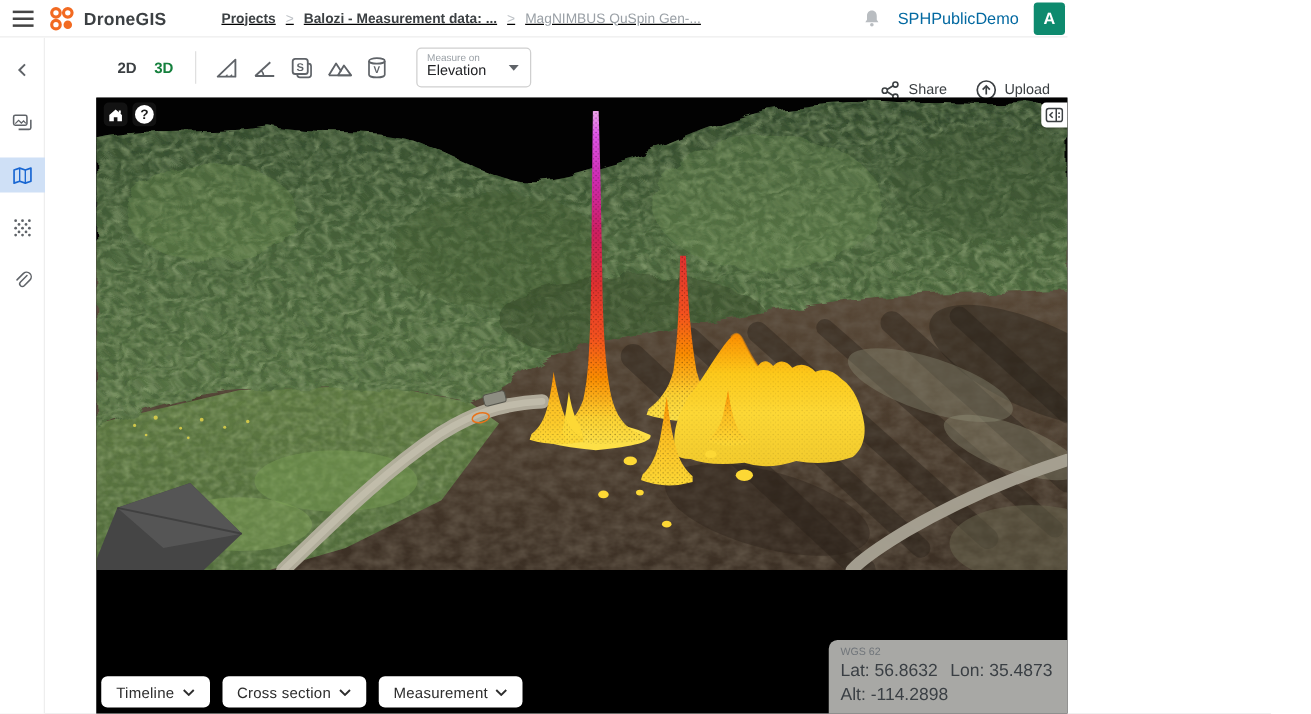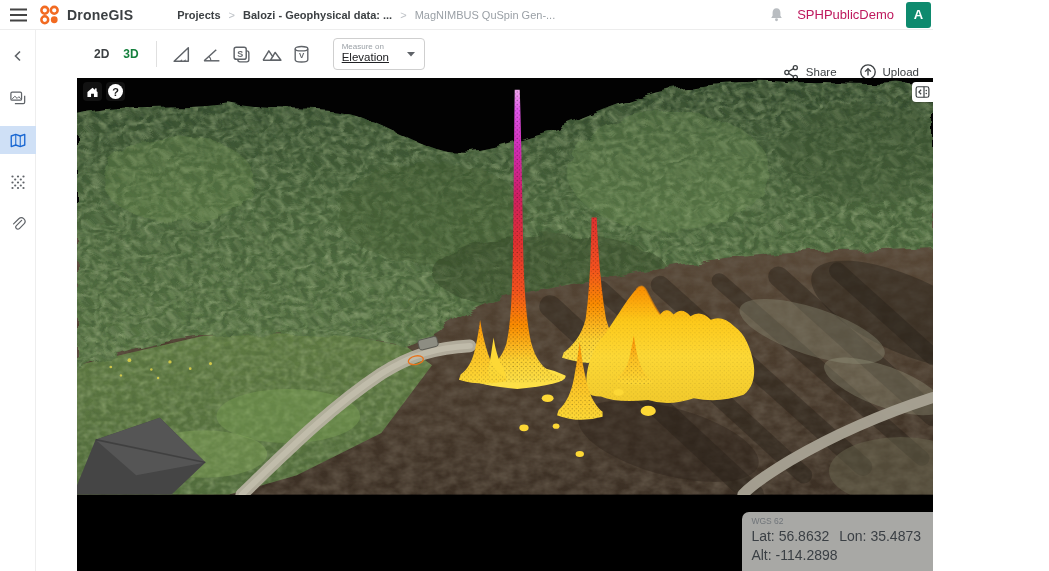--- a/index.html
+++ b/index.html
@@ -1,31 +1,31 @@
 <!DOCTYPE html>
 <html><head>
 <meta charset="utf-8">
 <style>
   * { margin:0; padding:0; box-sizing:border-box; }
   html,body { width:1049px; height:571px; overflow:hidden; background:#fff;
               font-family:"Liberation Sans", sans-serif; }
-  .app { width:933px; height:571px; display:flex; flex-direction:column;justify-content:center; }
+  .app { width:854px; height:571px; display:flex; flex-direction:column;justify-content:center; }
 
   
   .header { height:30px; background:#fff; display:flex; align-items:center;
             border-bottom:1px solid #ededed; flex:0 0 30px; position:relative; z-index:5; }
   .hamburger { width:36px; display:flex; justify-content:center; align-items:center; cursor:pointer; }
   .logo { display:flex; align-items:center; gap:6px; margin-left:2px; }
   .logo-text { font-size:14px; font-weight:bold; color:#3c4043; letter-spacing:.2px; }
-  .breadcrumb { display:flex; align-items:center; gap:8px; margin-left:44px; font-size:11px; }
+  .breadcrumb { display:flex; align-items:center; gap:8px; margin-left:44px; font-size:11px;text-decoration:underline; }
   .crumb { font-weight:bold; color:#3c4043; }
   .crumb.muted { color:#9aa0a6; font-weight:normal; }
   .crumb-sep { color:#bdc1c6; font-size:11px; }
   .header-right { margin-left:auto; display:flex; align-items:center; gap:12px; padding-right:2px; }
-  .username { font-size:13px; color:#be185d; }
+  .username { font-size:13px; color:#0369a1; }
   .avatar { width:25px; height:26px; border-radius:3px; background:#0e8a6e; color:#fff;
             font-size:13px; font-weight:bold; display:flex; align-items:center; justify-content:center; }
 
   
   .body-row { display:flex; flex:1; min-height:0; }
   .sidebar { width:36px; background:#fff; border-right:1px solid #eee; display:flex;
              flex-direction:column; align-items:center; padding-top:12px; gap:14px; z-index:4; }
   .side-btn { width:36px; height:28px; display:flex; align-items:center; justify-content:center; cursor:pointer; }
   .side-btn.active { background:#cfe0f6; }
 
@@ -35,21 +35,21 @@
   .toolbar { height:48px; background:#fff; display:flex; align-items:center; padding:0 14px 0 10px; flex:0 0 48px; }
   .mode-btn { font-size:12px; font-weight:bold; color:#3c4043; padding:4px 7px; cursor:pointer; background:none; border:none; font-family:inherit; }
   .mode-btn.active { color:#15803d; }
   .tb-divider { width:1px; height:26px; background:#e0e0e0; margin:0 10px; }
   .tool-btn { width:30px; height:30px; display:flex; align-items:center; justify-content:center;
               background:none; border:none; cursor:pointer; }
   .dropdown { margin-left:16px; width:92px; border:1px solid #cfcfcf; border-radius:4px;
               padding:3px 8px 4px 8px; display:flex; align-items:center; cursor:pointer; background:#fff; }
   .dd-texts { display:flex; flex-direction:column; line-height:1.15; flex:1; }
   .dd-label { font-size:8px; color:#9aa0a6; }
-  .dd-value { font-size:11.5px; color:#202124;text-decoration:underline; }
+  .dd-value { font-size:11.5px; color:#202124; }
   .toolbar-right { margin-left:auto; display:flex; align-items:center; gap:22px; }
   .action-btn { display:flex; align-items:center; gap:6px; font-size:11.5px; color:#3c4043;
                 background:none; border:none; cursor:pointer; font-family:inherit;margin-top:36px; }
 
   
   .viewport { position:relative; flex:1; background:#000; overflow:hidden; }
   .scene { position:absolute; inset:0; }
 
   .map-btn { position:absolute; width:19px; height:19px; border:none; border-radius:4px;
              background:rgba(20,20,20,.88); display:flex; align-items:center; justify-content:center; cursor:pointer; }
@@ -89,21 +89,21 @@
         <circle cx="5.7" cy="5.7" r="3.1" fill="none" stroke="#f26a21" stroke-width="2.3"></circle>
         <circle cx="14.3" cy="5.7" r="3.1" fill="none" stroke="#f26a21" stroke-width="2.3"></circle>
         <circle cx="5.7" cy="14.3" r="3.1" fill="none" stroke="#f26a21" stroke-width="2.3"></circle>
         <circle cx="14.3" cy="14.3" r="3.1" fill="#f26a21"></circle>
       </svg>
       <span class="logo-text">DroneGIS</span>
     </div>
     <div class="breadcrumb">
       <span class="crumb">Projects</span>
       <span class="crumb-sep">&gt;</span>
-      <span class="crumb">Balozi - Geophysical data: ...</span>
+      <span class="crumb">Balozi - Measurement data: ...</span>
       <span class="crumb-sep">&gt;</span>
       <span class="crumb muted">MagNIMBUS QuSpin Gen-...</span>
     </div>
     <div class="header-right">
       <span style="display:flex;">
         <svg width="17" height="18" viewBox="0 0 20 20">
           <path d="M10,2.2 C7,2.2 5.4,4.4 5.4,7.4 L5.4,11 L3.8,13.4 L16.2,13.4 L14.6,11 L14.6,7.4 C14.6,4.4 13,2.2 10,2.2 Z" fill="#b9bdc1"></path>
           <circle cx="10" cy="15.6" r="1.7" fill="#b9bdc1"></circle>
         </svg>
       </span>
@@ -445,20 +445,40 @@
         <button class="btn-panel">
           <svg width="15" height="14" viewBox="0 0 20 18">
             <rect x="1.5" y="2" width="17" height="14" rx="2.5" fill="none" stroke="#3c4043" stroke-width="1.6"></rect>
             <line x1="12" y1="2" x2="12" y2="16" stroke="#3c4043" stroke-width="1.6"></line>
             <polyline points="8.2,6 5.2,9 8.2,12" fill="none" stroke="#3c4043" stroke-width="1.6"></polyline>
             <circle cx="15" cy="7" r="1" fill="#3c4043"></circle>
             <circle cx="15" cy="11" r="1" fill="#3c4043"></circle>
           </svg>
         </button>
 
+        <div class="bottom-bar">
+          <button class="panel-btn">
+            <span>Timeline</span>
+            <svg width="10" height="6" viewBox="0 0 10 6">
+              <polyline points="1,1 5,5 9,1" fill="none" stroke="#2d2d2d" stroke-width="1.5"></polyline>
+            </svg>
+          </button>
+          <button class="panel-btn">
+            <span>Cross section</span>
+            <svg width="10" height="6" viewBox="0 0 10 6">
+              <polyline points="1,1 5,5 9,1" fill="none" stroke="#2d2d2d" stroke-width="1.5"></polyline>
+            </svg>
+          </button>
+          <button class="panel-btn">
+            <span>Measurement</span>
+            <svg width="10" height="6" viewBox="0 0 10 6">
+              <polyline points="1,1 5,5 9,1" fill="none" stroke="#2d2d2d" stroke-width="1.5"></polyline>
+            </svg>
+          </button>
+        </div>
 
         <div class="coords">
           <div class="datum">WGS 62</div>
           <div class="row">
             <span>Lat: 56.8632</span>
             <span>Lon: 35.4873</span>
           </div>
           <div class="row">
             <span>Alt: -114.2898</span>
           </div>

